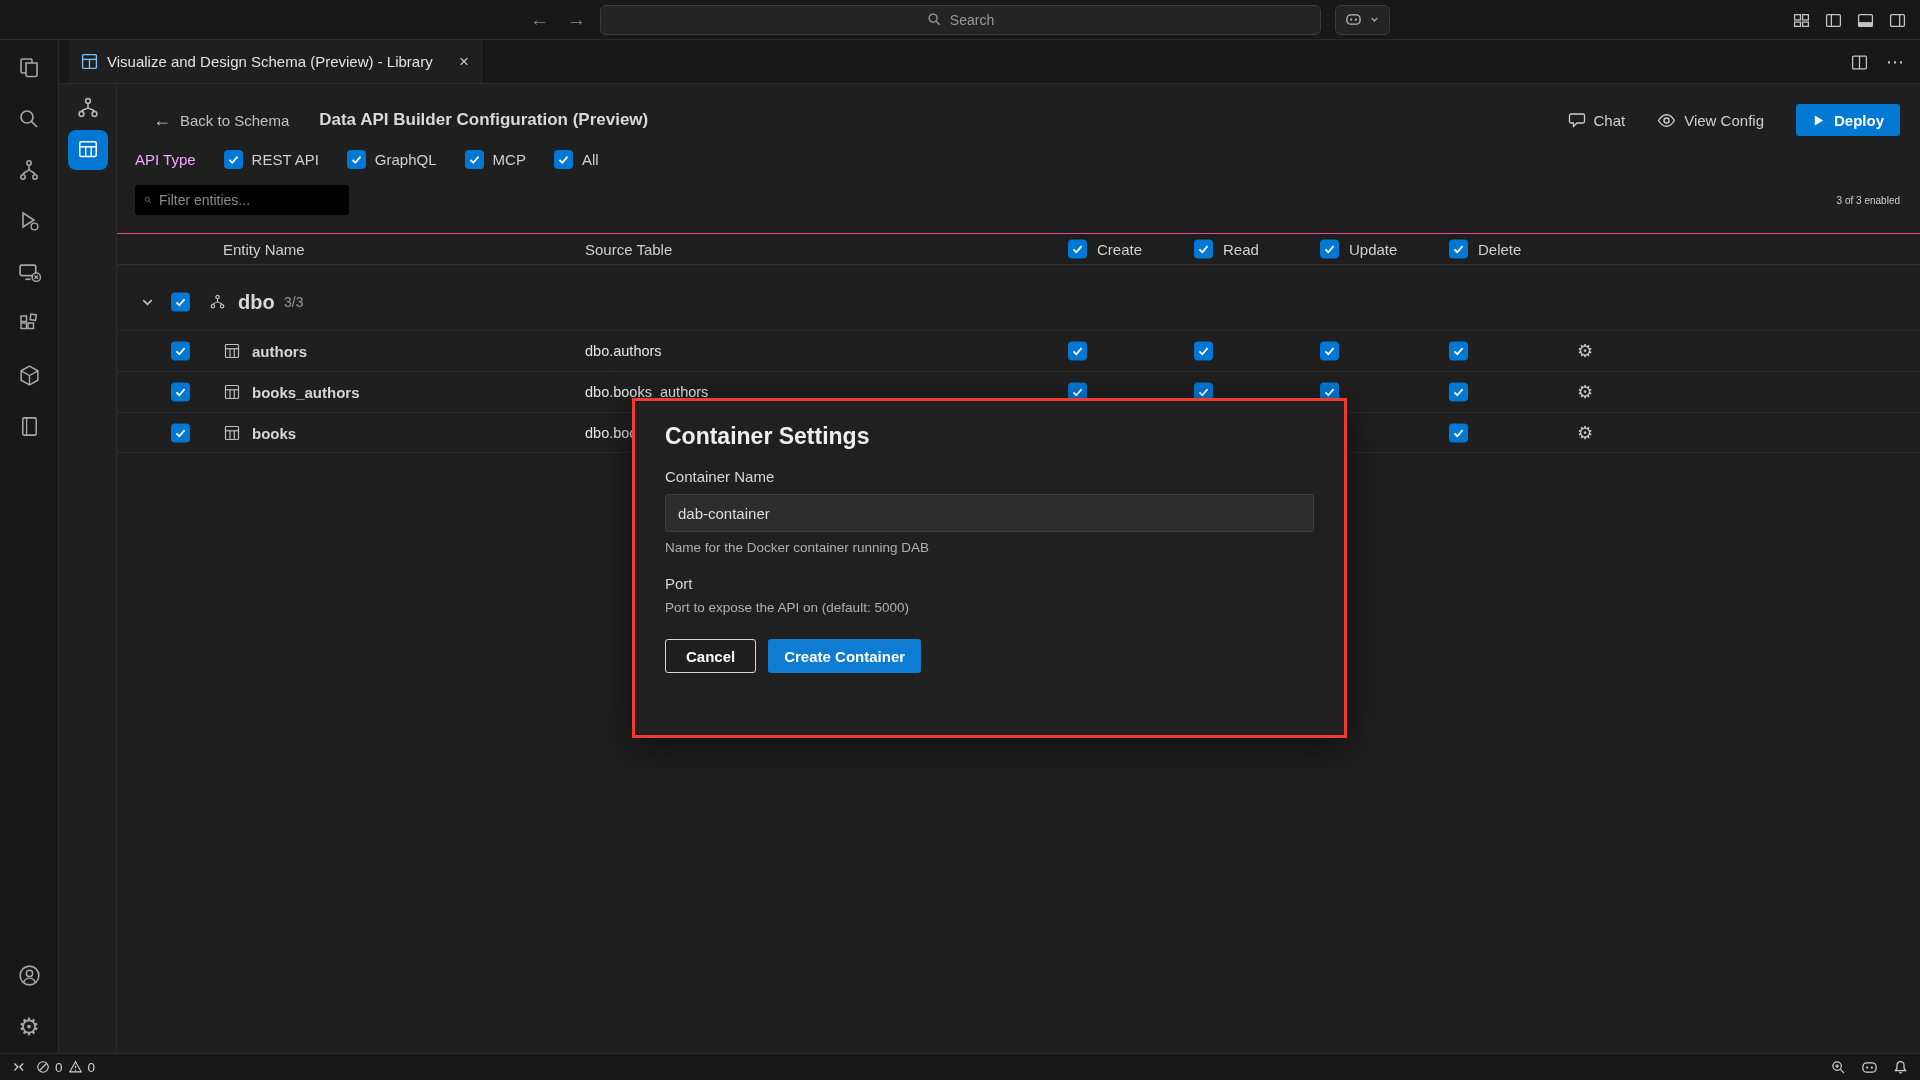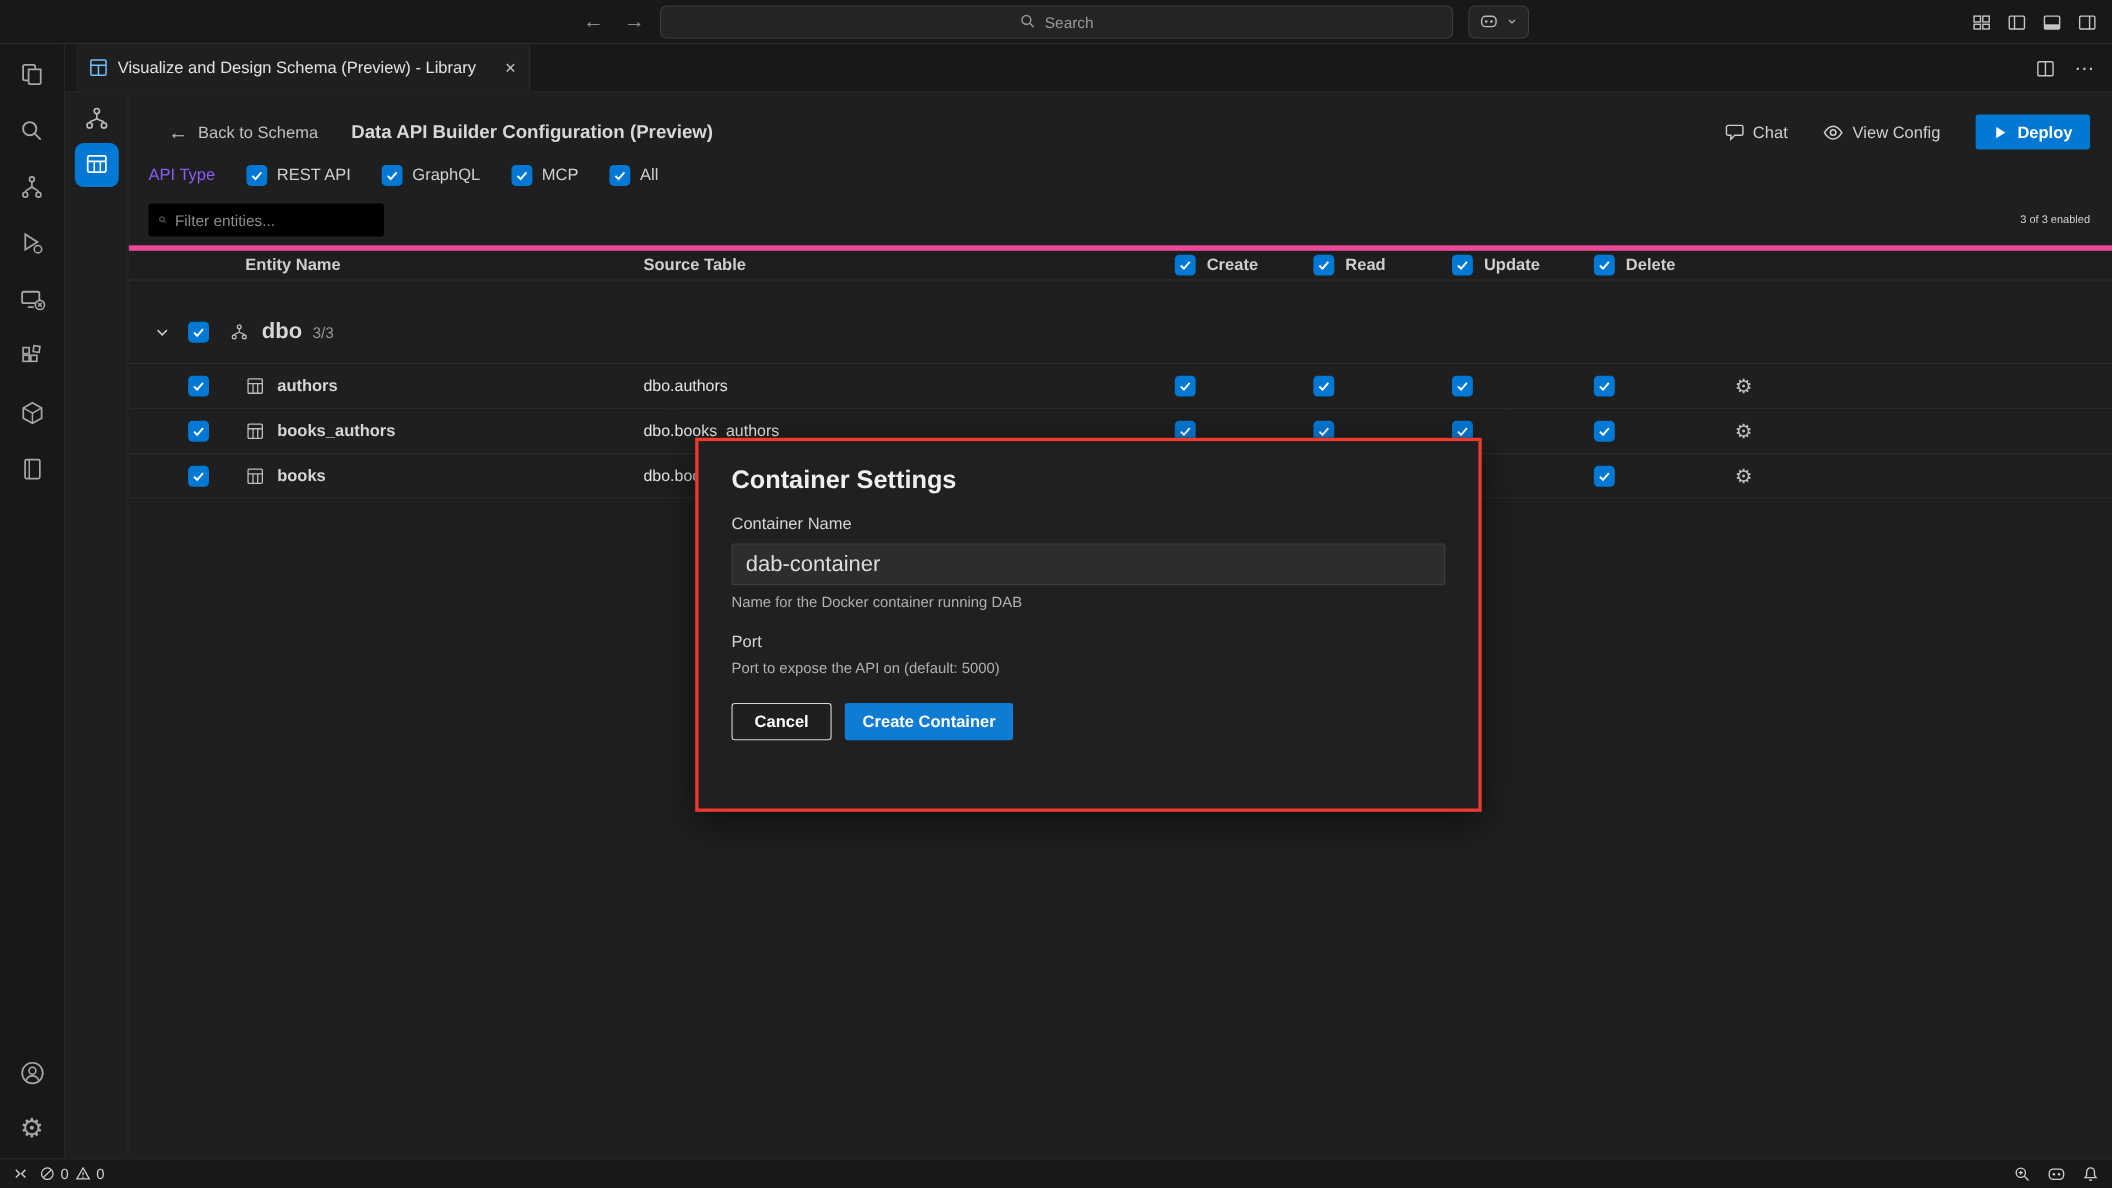--- a/index.html
+++ b/index.html
@@ -80,21 +80,21 @@
   .hdr-action { display:flex; align-items:center; gap:8px; color:#cfcfcf; cursor:pointer; font-size:15px; }
   .deploy-btn {
     background:#0078d4; color:#ffffff; border:none; border-radius:3px;
     height:32px; padding:0 16px; font-size:15px; font-weight:bold;
     display:flex; align-items:center; gap:9px; cursor:pointer;
     font-family:"Liberation Sans", sans-serif;
   }
 
   
   .api-row { position:absolute; top:62px; left:18px; height:26px; display:flex; align-items:center; gap:28px; }
-  .api-label { color:#8b5cf6; }
+  .api-label { color:#f0abfc; }
   .cb-opt { display:flex; align-items:center; gap:9px; cursor:pointer; color:#d0d0d0; }
 
   
   .cb {
     width:19px; height:19px; background:#0078d4; border-radius:4px;
     display:inline-flex; align-items:center; justify-content:center; cursor:pointer; flex:0 0 auto;
   }
 
   
   .filter-row { position:absolute; top:101px; left:18px; right:20px; height:30px; display:flex; align-items:center; }
@@ -104,24 +104,23 @@
   }
   .filter-input input {
     flex:1; background:transparent; border:none; outline:none;
     color:#d0d0d0; font-size:14px; font-family:"Liberation Sans", sans-serif;
   }
   .filter-input input::placeholder { color:#8b8b8b; }
   .enabled-summary { margin-left:auto; color:#cfcfcf; font-size:10px; }
 
   
   .table-header {
-    position:absolute; top:139px; left:0; right:0; height:32px;
-    border-top:5px solid #ec4899; border-bottom:1px solid #2e2e2e;
+    position:absolute; top:149px; left:0; right:0; height:32px;
+    border-top:1px solid #ec4899; border-bottom:1px solid #2e2e2e;
     background:#1e1e1e;
-    font-weight:bold;
   }
   .abs { position:absolute; top:50%; transform:translateY(-50%); }
   .th-label { color:#cfcfcf; font-size:15px; }
 
   .group-row { position:absolute; top:195px; left:0; right:0; height:46px; }
   .group-name { font-weight:bold; color:#d8d8d8; font-size:20px; }
   .group-count { color:#979797; font-size:14px; }
 
   .rows { position:absolute; top:246px; left:0; right:0; }
   .row { position:relative; height:41px; border-top:1px solid #2b2b2b; }
@@ -135,21 +134,21 @@
     position:absolute; left:632px; top:398px; width:715px; height:340px;
     background:#202020; border:3px solid #f03a2d; z-index:50;
     padding:22px 30px 0 30px; box-shadow:0 10px 34px rgba(0,0,0,.55);
   }
   .modal-title { font-size:23px; font-weight:bold; color:#efefef; }
   .field-label { margin-top:20px; color:#d6d6d6; font-size:15px; }
   .field-label.first { margin-top:18px; }
   .modal input.text {
     width:100%; height:38px; margin-top:9px;
     background:#2d2d2d; border:1px solid #3f3f3f; border-radius:3px;
-    color:#dddddd; font-size:20px; padding:0 12px; outline:none;
+    color:#dddddd; font-size:15px; padding:0 12px; outline:none;
     font-family:"Liberation Sans", sans-serif;
   }
   .field-help { margin-top:8px; color:#b0b0b0; font-size:13.5px; }
   .modal-actions { display:flex; justify-content:flex-start; gap:12px; margin-top:24px; }
   .btn-cancel {
     height:34px; padding:0 20px; background:#1f1f1f; color:#ffffff;
     border:1px solid #d8d8d8; border-radius:3px; font-size:15px; font-weight:bold;
     cursor:pointer; font-family:"Liberation Sans", sans-serif;
   }
   .btn-primary {

